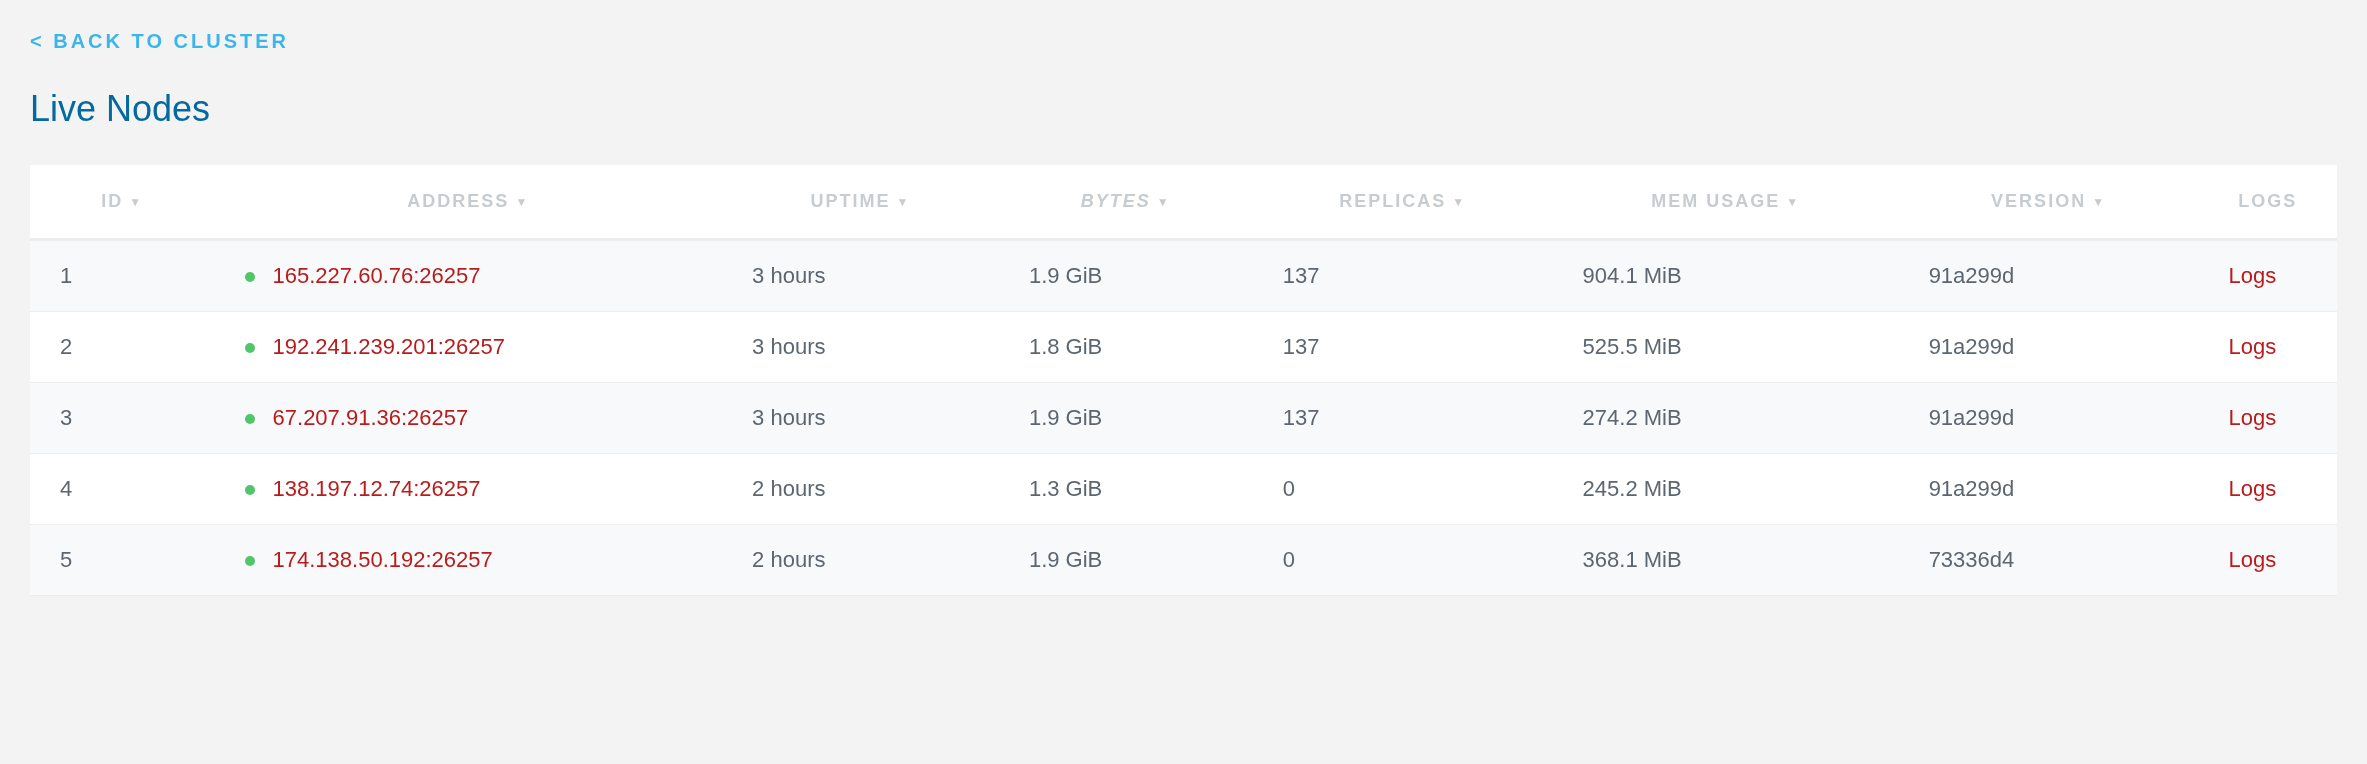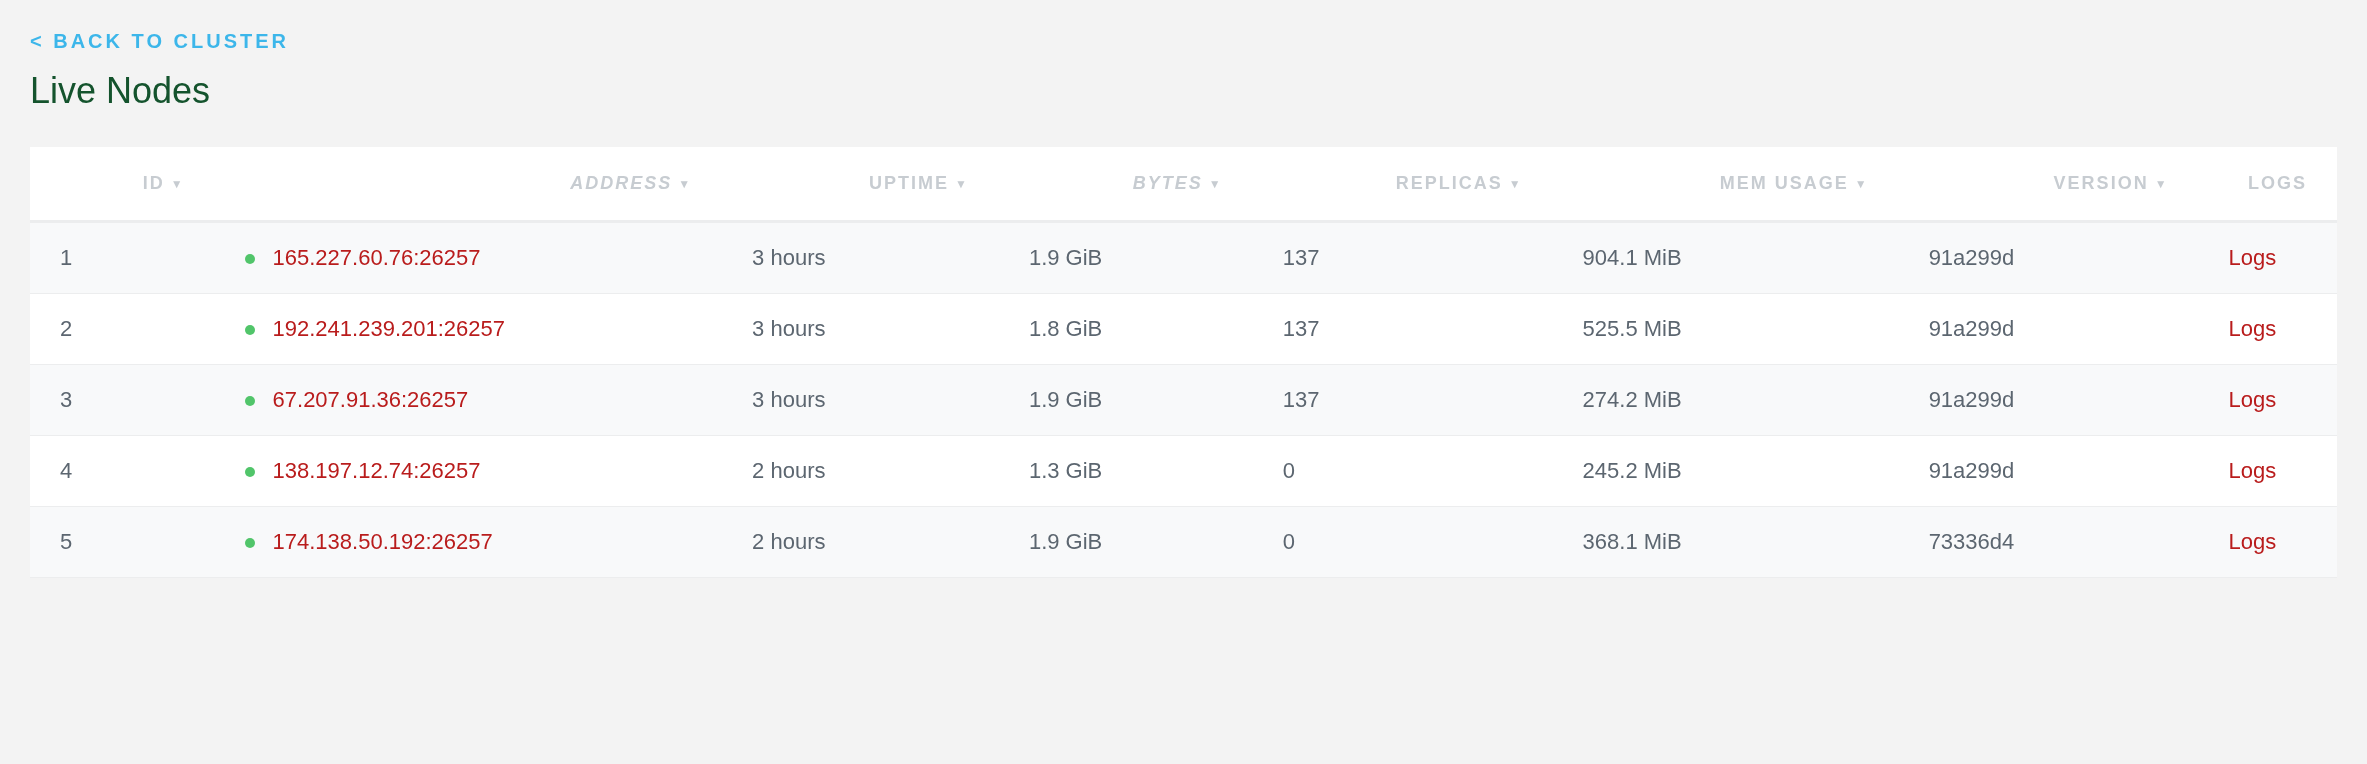--- a/index.html
+++ b/index.html
@@ -14,36 +14,36 @@
       color: #4b5660;
     }
     .back-link {
       color: #3cb6ea;
       font-size: 20px;
       font-weight: 600;
       letter-spacing: 3px;
       text-transform: uppercase;
       cursor: pointer;
       display: inline-block;
-      margin-bottom: 17px;
+      margin-bottom: 35px;
     }
     .page-title {
       font-size: 36px;
       font-weight: 400;
-      color: #14532d;
+      color: #0369a1;
       margin-bottom: 35px;
     }
     .table {
       width: 100%;
       border-collapse: separate;
       border-spacing: 0;
       background: #ffffff;
     }
     .table thead th {
-      text-align: right;
+      text-align: center;
       padding: 26px 30px;
       font-size: 18px;
       font-weight: 600;
       letter-spacing: 2px;
       color: #c7ccd1;
       text-transform: uppercase;
       border-bottom: 3px solid #ecedee;
       background: #ffffff;
       cursor: pointer;
       user-select: none;
@@ -79,21 +79,21 @@
       border-radius: 50%;
       background: #51c56a;
       margin-right: 18px;
       vertical-align: middle;
     }
     .link {
       color: #b91c1c;
       cursor: pointer;
     }
     .col-id { width: 8%; }
-    .col-address { width: 22%; font-style: italic; }
+    .col-address { width: 22%; }
     .col-uptime { width: 12%; }
     .col-bytes { width: 11%; font-style: italic; }
     .col-replicas { width: 13%; }
     .col-mem { width: 15%; }
     .col-version { width: 13%; }
     .col-logs { width: 6%; }
   </style>
 </head>
 <body>
 

